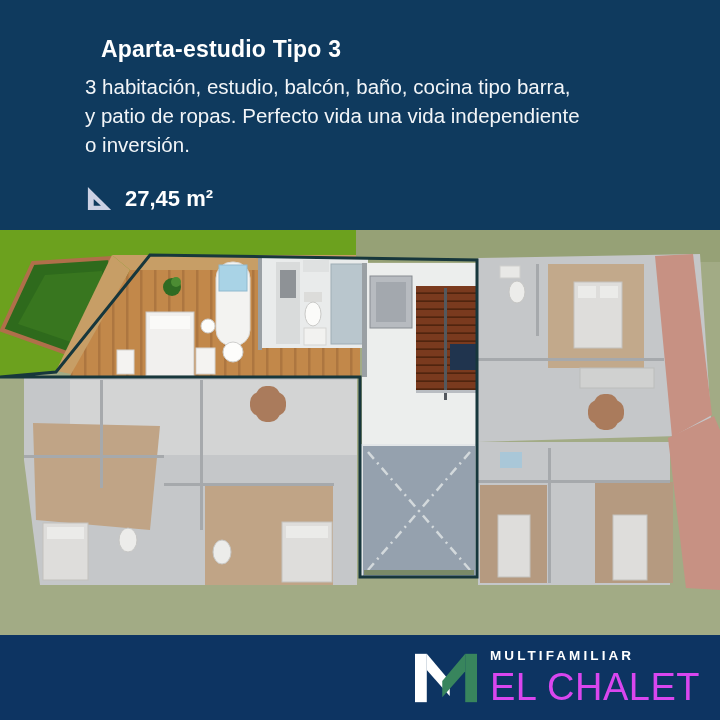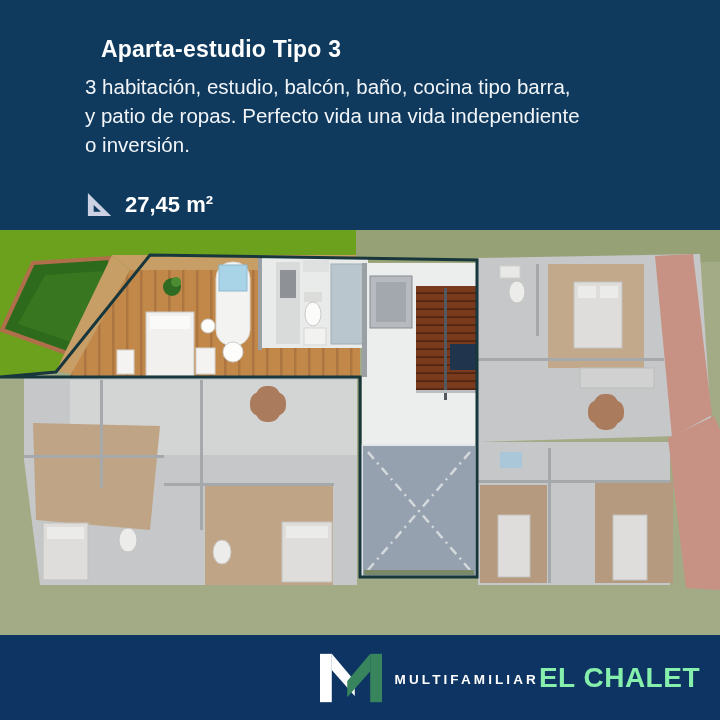--- a/index.html
+++ b/index.html
@@ -15,40 +15,40 @@
     position:absolute;left:85px;top:20px;margin:16px;
     color:#ffffff;font-size:23px;font-weight:700;letter-spacing:.2px;
   }
   .hdr-desc{
     position:absolute;left:85px;top:72px;
     color:#f2f5f8;font-size:20.5px;font-weight:400;line-height:29px;
   }
   .hdr-desc span{display:block;}
   .area-row{
     position:absolute;left:85px;top:184px;
-    display:flex;align-items:center;gap:11px;margin-top:6px;
+    display:flex;align-items:center;gap:11px;
   }
   .area-row svg{display:block;}
   .area-value{color:#ffffff;font-size:22px;font-weight:700;}
   
   .floorplan{position:absolute;top:230px;left:0;width:720px;height:405px;}
   .floorplan svg{display:block;}
   
   .footer{
     position:absolute;left:0;bottom:0;width:720px;height:85px;background:#0d3462;
     display:flex;align-items:center;justify-content:flex-end;
     padding-right:20px;box-sizing:border-box;gap:13px;
   }
   .logo-m{width:62px;height:58px;flex:0 0 auto;}
-  .brand{display:flex;flex-direction:row;align-items:flex-end;line-height:1;}
+  .brand{display:flex;flex-direction:column;align-items:flex-start;line-height:1;}
   .brand-top{
     color:#ffffff;font-size:13.5px;font-weight:700;letter-spacing:3.1px;margin-bottom:5px;
   }
   .brand-bottom{
-    color:#86efac;font-size:28px;font-weight:700;letter-spacing:.5px;
+    color:#d946ef;font-size:38px;font-weight:400;letter-spacing:.5px;
   }
 </style>
 </head>
 <body>
 
 <div class="card">
 
   <div class="header">
     <h1 class="hdr-title">Aparta-estudio Tipo 3</h1>
     <div class="hdr-desc">

